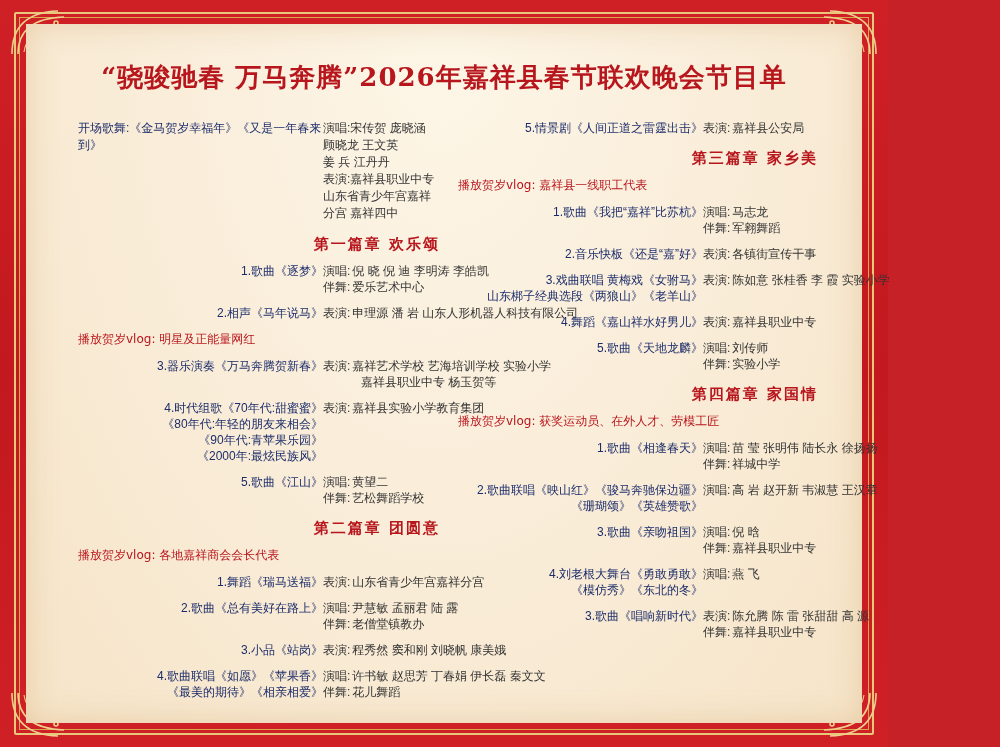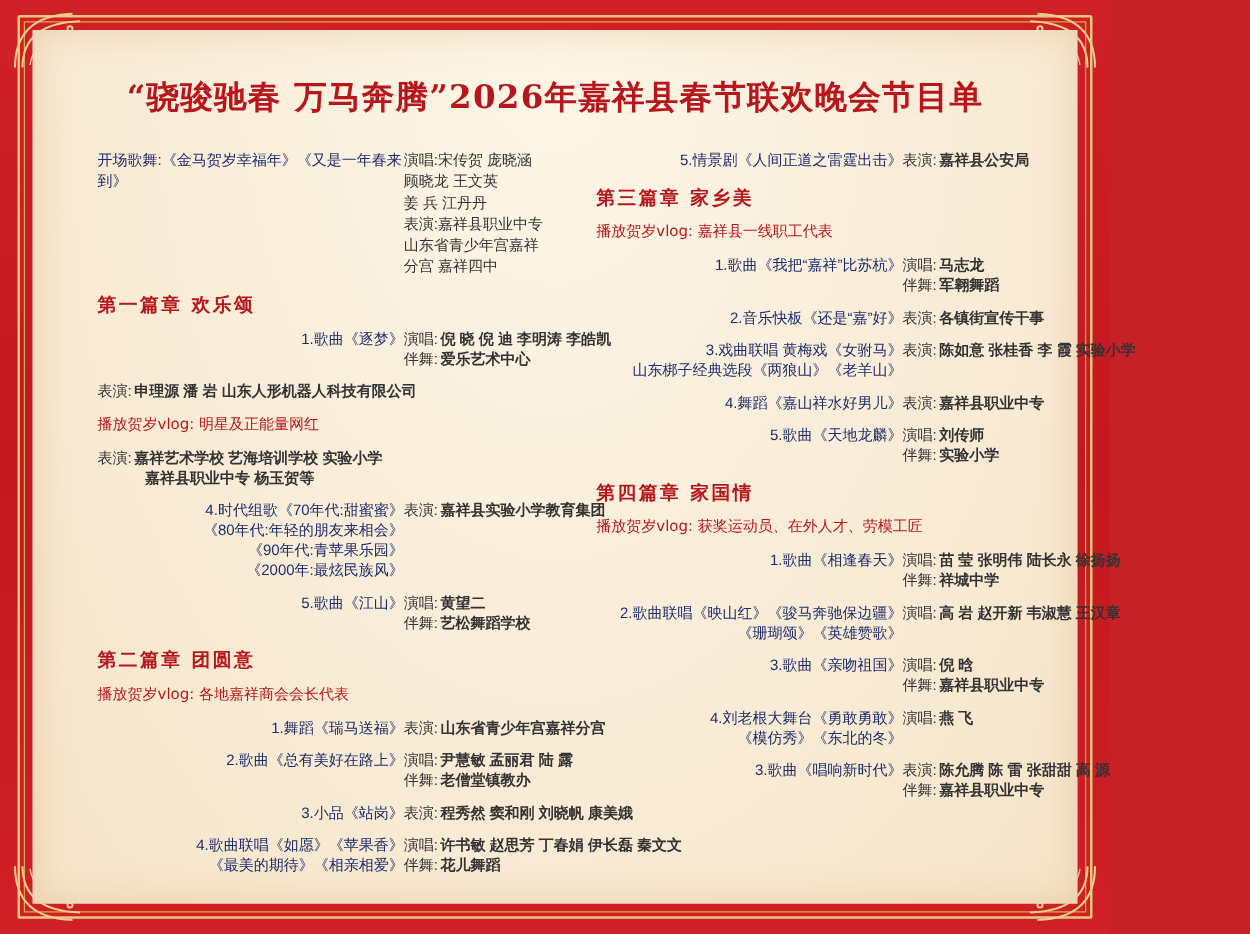--- a/index.html
+++ b/index.html
@@ -42,40 +42,40 @@
   .title{
     position:absolute;left:0;right:0;top:36px;text-align:center;
     font-family:"DejaVu Serif","Liberation Serif",serif;
     font-weight:bold;
     font-size:26px;
     letter-spacing:1px;
     color:#b8161d;
     white-space:nowrap;
   }
   
-  .cols{position:absolute;left:52px;right:44px;top:96px;bottom:30px;display:flex;gap:19px;}
+  .cols{position:absolute;left:52px;right:44px;top:96px;bottom:30px;display:flex;}
   .col{width:50%;box-sizing:border-box;padding-right:8px;}
   .col.right{padding-left:10px;padding-right:0;}
 
   .section-head{
-    text-align:left;color:#b8161d;font-weight:bold;
+    text-align:right;color:#b8161d;font-weight:bold;
     font-family:"DejaVu Serif","Liberation Serif",serif;
     font-size:15px;margin:13px 0 9px 0;letter-spacing:2px;
   }
   .vlog{
     color:#b8161d;font-weight:normal;font-size:12px;margin:9px 0 10px 0;
     font-family:"DejaVu Sans",sans-serif;
   }
   .item{display:flex;margin-bottom:10px;font-size:12px;line-height:16px;text-align:right;}
   .item .left{flex:0 0 auto;width:245px;color:#1c2d6b;}
   .item .left .ln{display:block;white-space:nowrap;}
   .item .right{flex:1 1 auto;color:#333;}
   .item .right .row{display:flex;white-space:nowrap;}
   .item .right .lbl{color:#333;flex:0 0 auto;}
-  .item .right .val{color:#333;padding-left:2px;font-weight:bold;}
+  .item .right .val{color:#333;padding-left:2px;}
   .item .right .cont{padding-left:38px;}
   .opening{display:flex;margin-bottom:6px;font-size:12px;line-height:17px;}
   .opening .left{width:245px;color:#1c2d6b;}
   .opening .right{flex:1;color:#333;}
 </style>
 </head>
 <body>
 
 <div class="poster">
   <div class="gold-edge"></div>
@@ -153,29 +153,35 @@
                 <span class="lbl">演唱:</span>
                 <span class="val">倪 晓 倪 迪 李明涛 李皓凯</span>
               </div>
               <div class="row">
                 <span class="lbl">伴舞:</span>
                 <span class="val">爱乐艺术中心</span>
               </div>
             </div>
           </div>
           <div class="item">
+            <div class="left">
+              <span class="ln">2.相声《马年说马》</span>
+            </div>
             <div class="right">
               <div class="row">
                 <span class="lbl">表演:</span>
                 <span class="val">申理源 潘 岩 山东人形机器人科技有限公司</span>
               </div>
             </div>
           </div>
           <div class="vlog">播放贺岁vlog: 明星及正能量网红</div>
           <div class="item">
+            <div class="left">
+              <span class="ln">3.器乐演奏《万马奔腾贺新春》</span>
+            </div>
             <div class="right">
               <div class="row">
                 <span class="lbl">表演:</span>
                 <span class="val">嘉祥艺术学校 艺海培训学校 实验小学</span>
               </div>
               <div class="row">
                 <span class="lbl"></span>
                 <span class="val cont">嘉祥县职业中专 杨玉贺等</span>
               </div>
             </div>

